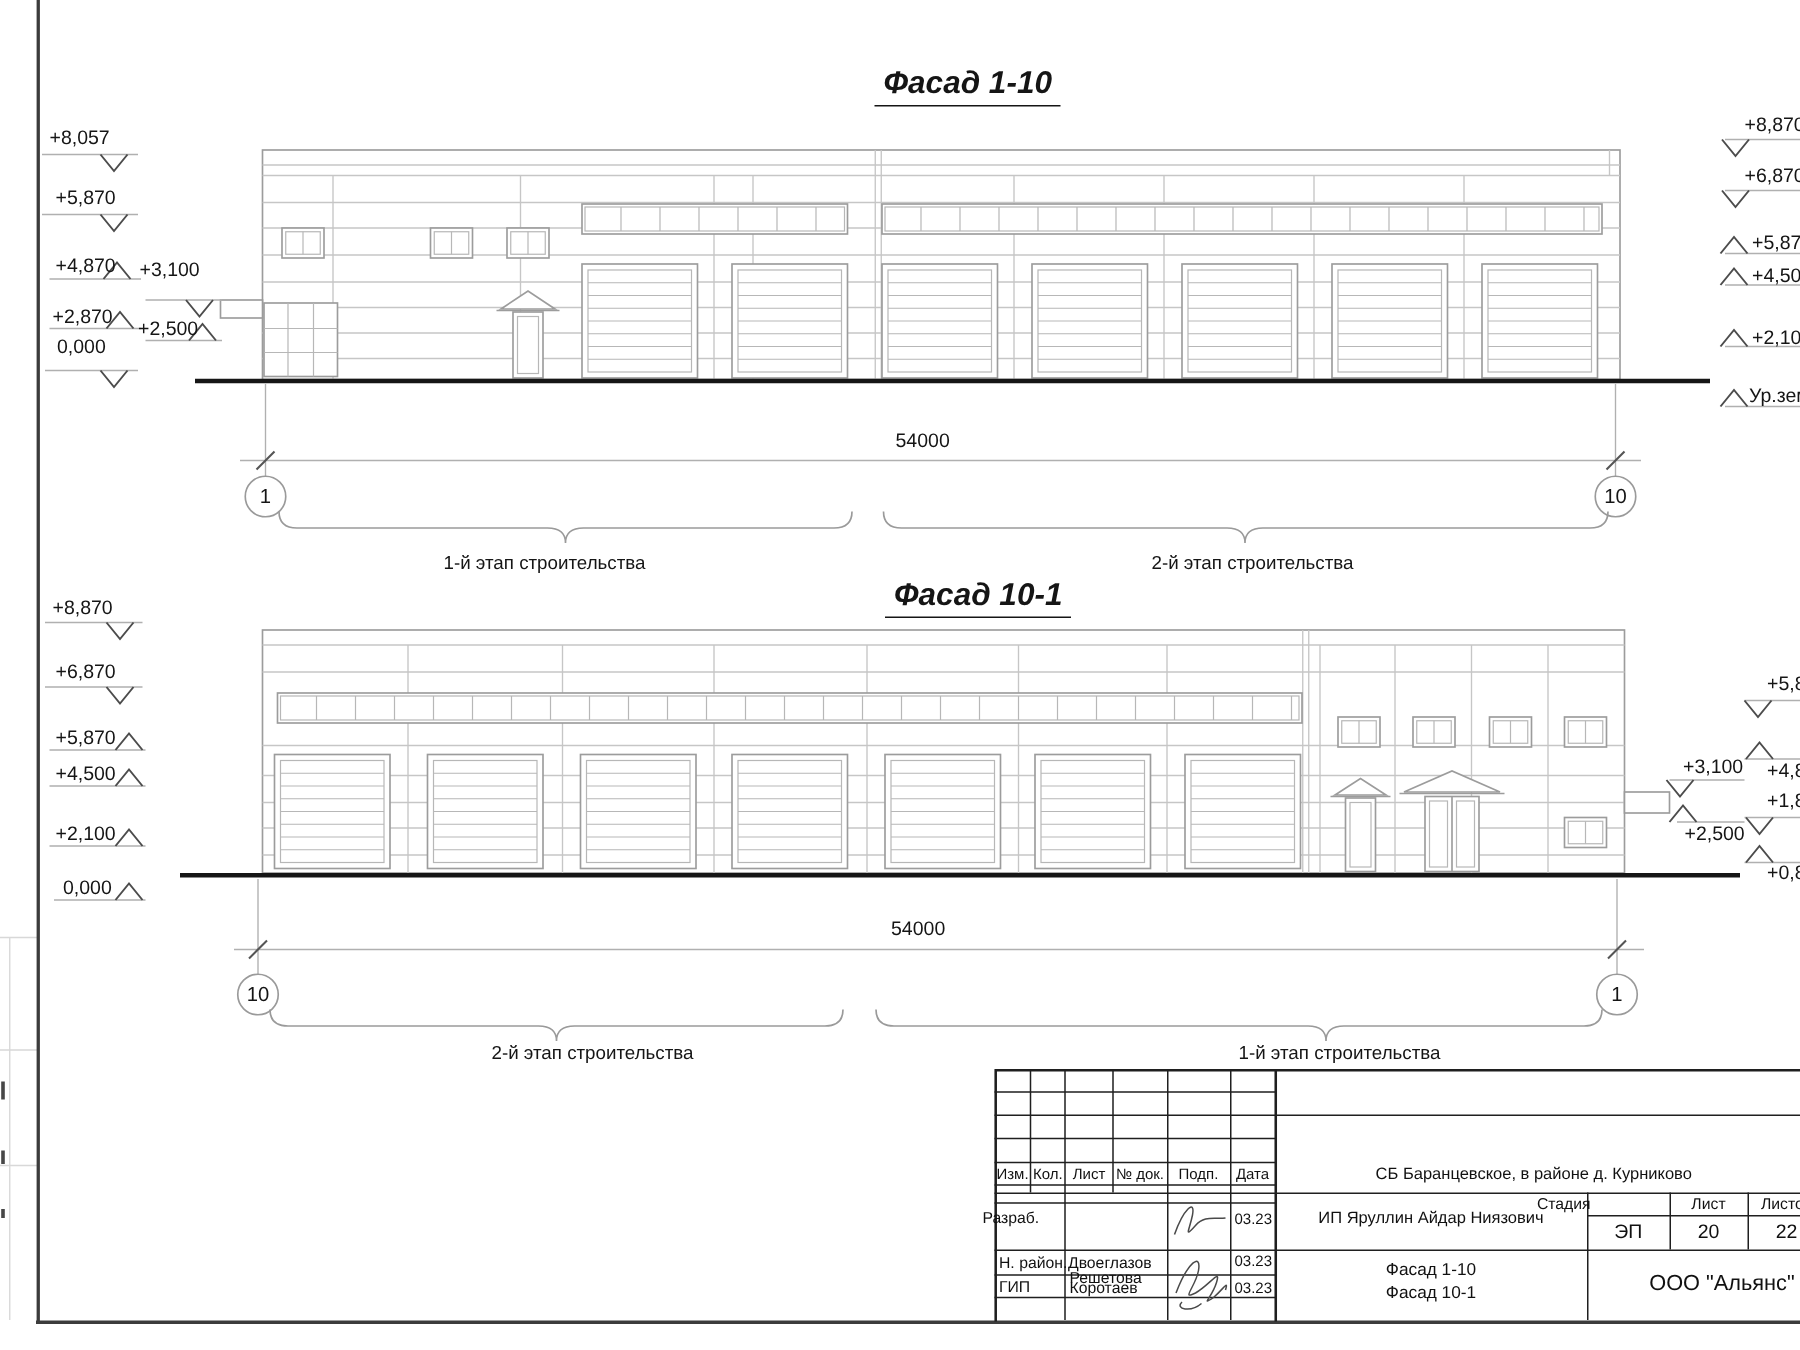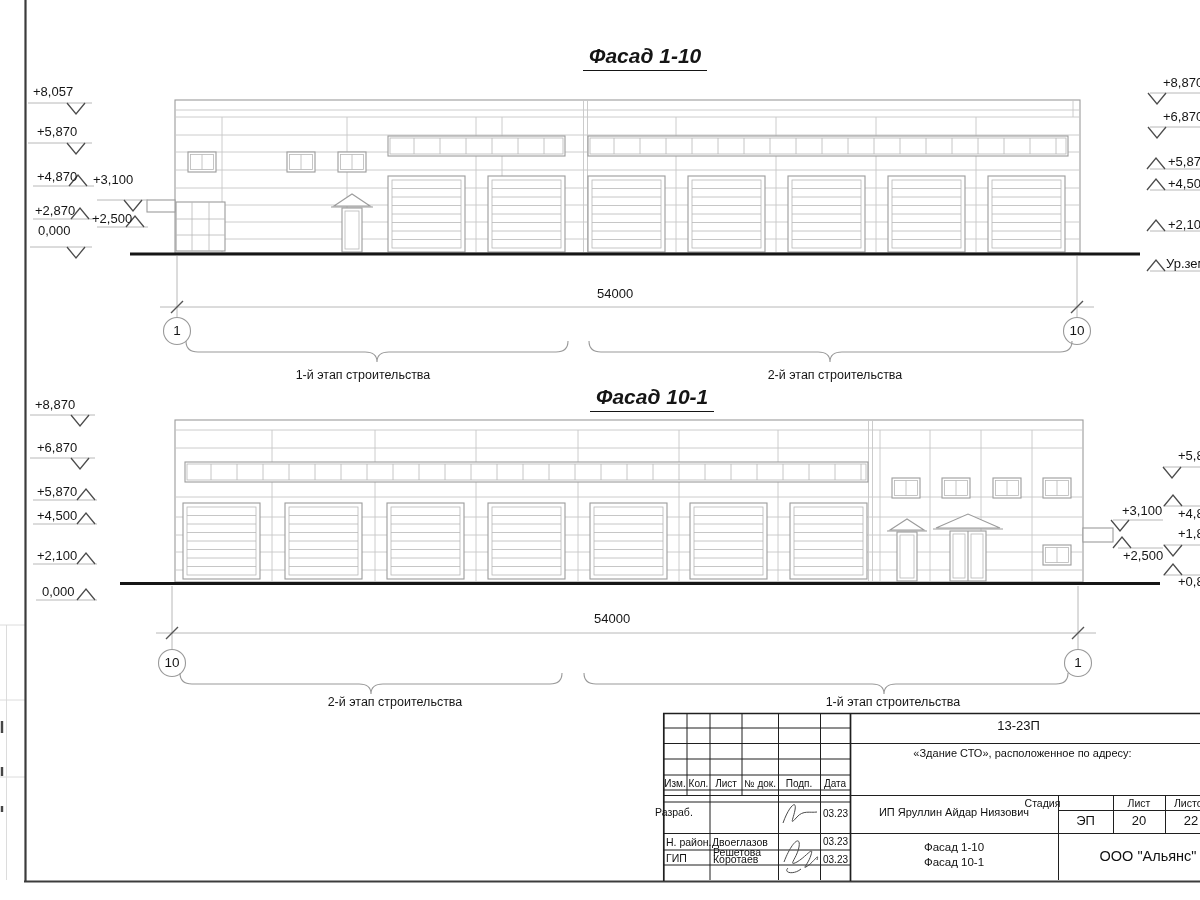--- a/index.html
+++ b/index.html
@@ -252,22 +252,21 @@
 <div class="t bub" style="left:163px;top:317px">1</div>
 <div class="t bub" style="left:1063px;top:317px">10</div>
 <div class="t bub" style="left:158px;top:649px">10</div>
 <div class="t bub" style="left:1064px;top:649px">1</div>
 
 <div class="t stage" style="left:203px;top:368px">1-й этап строительства</div>
 <div class="t stage" style="left:675px;top:368px">2-й этап строительства</div>
 <div class="t stage" style="left:235px;top:695px">2-й этап строительства</div>
 <div class="t stage" style="left:733px;top:695px">1-й этап строительства</div>
 
-<div class="t tb13 c" style="left:850px;top:719px;width:337px">13-23П</div>
-<div class="t tb11 c" style="left:850px;top:747px;width:345px">«Здание СТО», расположенное по адресу:</div>
+<div class="t tb11 c" style="left:850px;top:777px;width:345px">СБ Баранцевское, в районе д. Курниково</div>
 
 <div class="t tb10 c" style="left:663px;top:778px;width:24px">Изм.</div>
 <div class="t tb10 c" style="left:687px;top:778px;width:23px">Кол.</div>
 <div class="t tb10 c" style="left:710px;top:778px;width:32px">Лист</div>
 <div class="t tb10 c" style="left:742px;top:778px;width:36px">№ док.</div>
 <div class="t tb10 c" style="left:778px;top:778px;width:42px">Подп.</div>
 <div class="t tb10 c" style="left:820px;top:778px;width:30px">Дата</div>
 
 <div class="t tb105" style="left:655px;top:806px">Разраб.</div>
 <div class="t tb105" style="left:713px;top:846px">Решетова</div>

